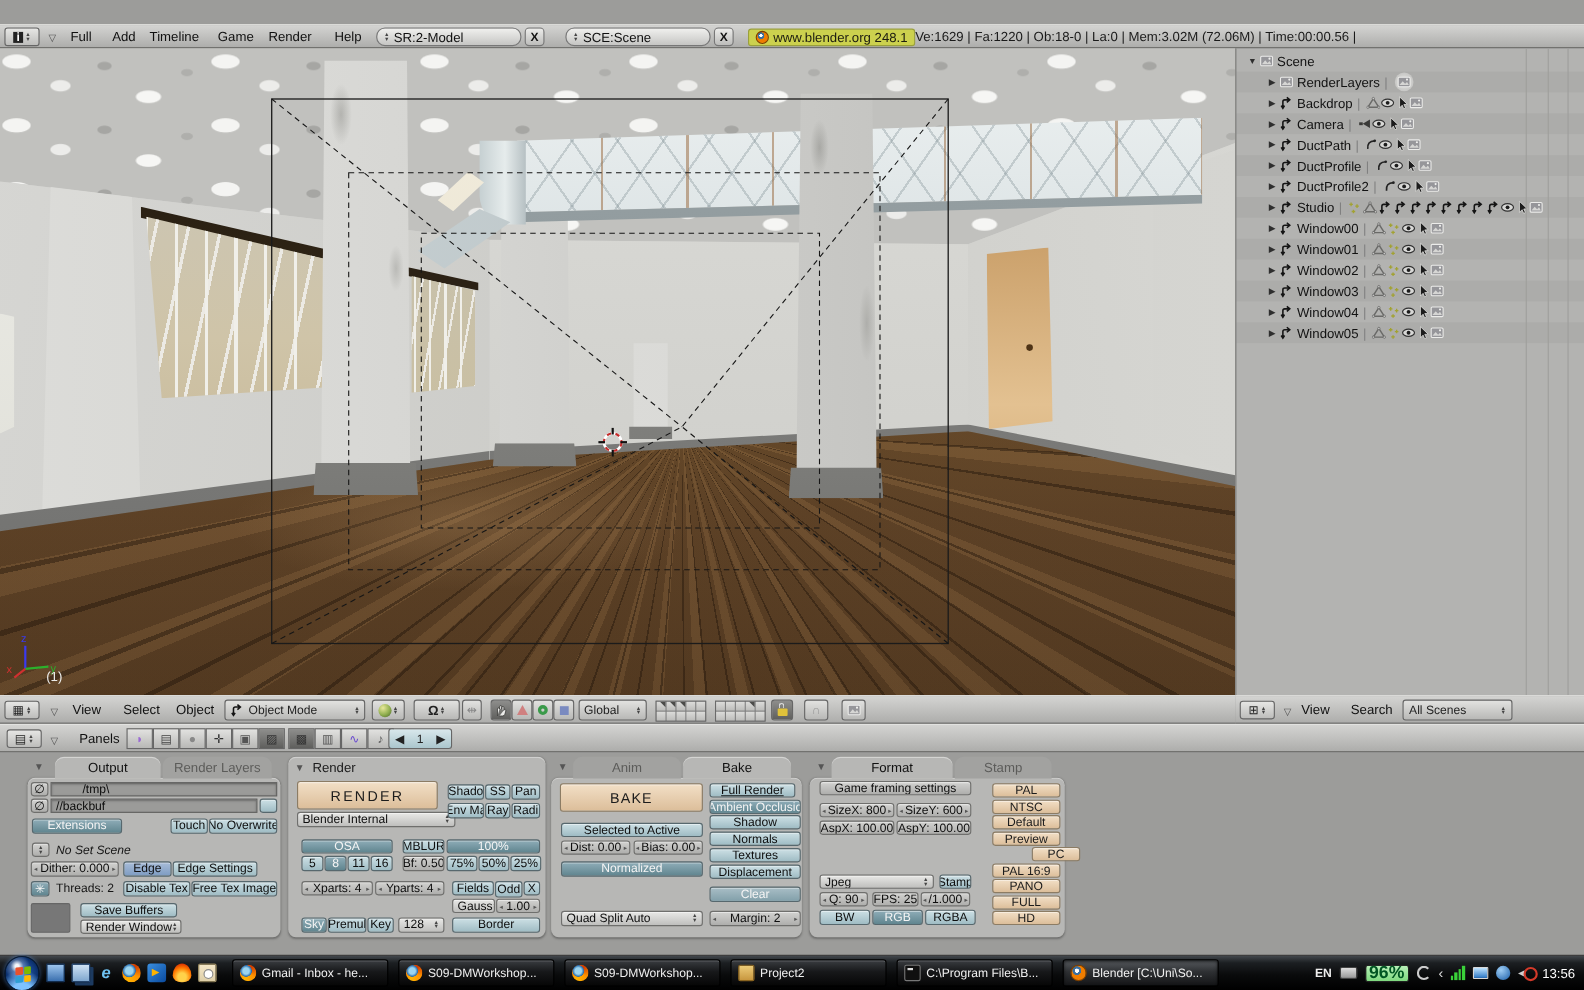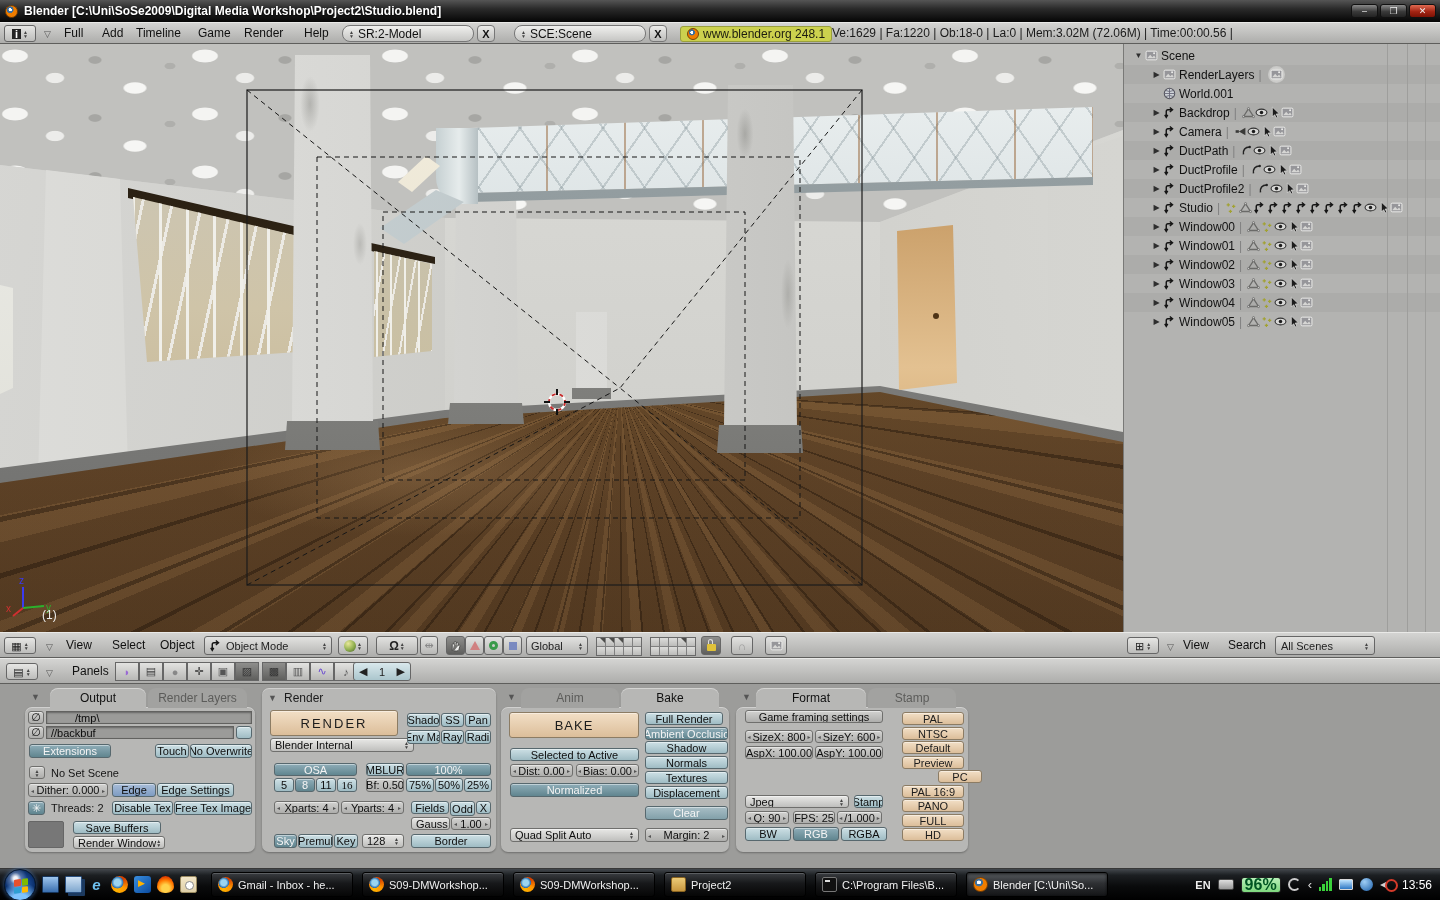--- a/index.html
+++ b/index.html
@@ -210,29 +210,20 @@
         <path d="M1.2 6 h9.6 M6 1.2 v9.6 M2.4 3.2 q3.6 2 7.2 0 M2.4 8.8 q3.6 -2 7.2 0" stroke="#667" stroke-width="0.8" fill="none"></path>
       </symbol>
     <symbol id="s-hand" viewBox="0 0 12 12">
         <path d="M3 11 V5.2 q0-1 .9-1 t.9 1 V5 M4.8 5 V3.2 q0-.9 .9-.9 t.9 .9 V5.2 M6.6 5.2 V3.9 q0-.9 .9-.9 t.9 .9 V6.2 M8.4 6.2 q.2-1.1 1.1-.8 .8.3.5 1.4 L9.2 9.6 Q8.8 11 7.2 11 L4.6 11" fill="#ececea" stroke="#3c3c3a" stroke-width="0.7"></path>
       </symbol>
   </defs>
 </svg>
 
 <div id="app">
 
-  <div class="titlebar">
-    <span class="blogo" style="width:13px;height:13px"></span>
-    <span class="tb-title">Blender [C:\Uni\SoSe2009\Digital Media Workshop\Project2\Studio.blend]</span>
-    <span class="tb-btns">
-      <span class="wbtnx">–</span>
-      <span class="wbtnx">❐</span>
-      <span class="wbtnx close">✕</span>
-    </span>
-  </div>
 
   <div class="strip" style="left:0;top:22px;width:1440px;height:22px">
     <span class="etype" style="left:4px">
         <span class="glyph" style="background:#222;color:#fff;padding:0 3px;font-weight:bold">i</span>
         <span class="stp">▲<br>▼</span>
       </span>
     <span class="coltri" style="left:44px">▽</span>
     <span id="top-menus"><div class="menu-item" style="left: 64px;">Full</div><div class="menu-item" style="left: 102px;">Add</div><div class="menu-item" style="left: 136px;">Timeline</div><div class="menu-item" style="left: 198px;">Game</div><div class="menu-item" style="left: 244px;">Render</div><div class="menu-item" style="left: 304px;">Help</div></span>
     <span class="hfield" style="left:342px;width:132px">
         <span class="stp">▲<br>▼</span>
@@ -331,27 +322,20 @@
           </svg>
           <div class="ol-lbl">RenderLayers</div>
           <div class="pipe">|</div>
           <div style="width: 17px; height: 17px; border-radius: 50%; background: radial-gradient(rgb(232, 232, 230), rgb(184, 184, 182)); display: flex; align-items: center; justify-content: center; margin-left: 2px;">
             <svg class="ti">
               <use href="#s-img"></use>
             </svg>
           </div>
         </div>
         <div class="ol-row" style="padding-left: 26px;">
-          <div class="exp"></div>
-          <svg class="ti">
-            <use href="#s-world"></use>
-          </svg>
-          <div class="ol-lbl">World.001</div>
-        </div>
-        <div class="ol-row" style="padding-left: 26px;">
           <div class="exp">▶</div>
           <svg class="ti">
             <use href="#s-obj"></use>
           </svg>
           <div class="ol-lbl">Backdrop</div>
           <div class="pipe">|</div>
           <svg class="ti" style="margin-left: 1px;">
             <use href="#s-mesh"></use>
           </svg>
           <svg class="ti" style="right: 42px;">
@@ -752,21 +736,21 @@
         <div class="tf" style="left: 21px; top: 23px; width: 206px; height: 13px; padding-left: 28px;">/tmp\</div>
         <div class="b gr" style="left: 3px; top: 38px; width: 16px; height: 13px;">∅</div>
         <div class="tf" style="left: 21px; top: 38px; width: 188px; height: 13px;">//backbuf</div>
         <div class="b " style="left: 211px; top: 38px; width: 16px; height: 13px;"></div>
         <div class="b dk" style="left: 4px; top: 56px; width: 82px; height: 14px;">Extensions</div>
         <div class="b " style="left: 130px; top: 56px; width: 34px; height: 14px;">Touch</div>
         <div class="b " style="left: 165px; top: 56px; width: 62px; height: 14px;">No Overwrite</div>
         <div class="b gr" style="left: 4px; top: 78px; width: 16px; height: 13px;">
           <div class="stp">▲<br>▼</div>
         </div>
-        <div class="plabel" style="left: 26px; top: 79px;">No Set Scene</div>
+        <div class="plabel" style="left: 26px; top: 79px; font-style: italic;">No Set Scene</div>
         <div class="b gr" style="left: 3px; top: 95px; width: 80px; height: 14px;">
           <div class="ar" style="position: static;">◂</div>
           <div style="position: static; flex: 1 1 0%; text-align: center;">Dither: 0.000</div>
           <div class="ar" style="position: static;">▸</div>
         </div>
         <div class="b bl" style="left: 87px; top: 95px; width: 44px; height: 14px;">Edge</div>
         <div class="b " style="left: 132px; top: 95px; width: 77px; height: 14px;">Edge Settings</div>
         <div class="b dk" style="left: 3px; top: 113px; width: 17px; height: 14px;">✳</div>
         <div class="plabel" style="left: 26px; top: 114px;">Threads: 2</div>
         <div class="b " style="left: 87px; top: 113px; width: 61px; height: 14px;">Disable Tex</div>
@@ -802,21 +786,21 @@
         <div class="b " style="left: 203px; top: 25px; width: 26px; height: 14px;">Pan</div>
         <div class="b " style="left: 145px; top: 42px; width: 33px; height: 14px;">Env Ma</div>
         <div class="b " style="left: 179px; top: 42px; width: 23px; height: 14px;">Ray</div>
         <div class="b " style="left: 203px; top: 42px; width: 26px; height: 14px;">Radi</div>
         <div class="b dk" style="left: 12px; top: 75px; width: 83px; height: 13px;">OSA</div>
         <div class="b " style="left: 104px; top: 75px; width: 38px; height: 13px;">MBLUR</div>
         <div class="b dk" style="left: 144px; top: 75px; width: 85px; height: 13px;">100%</div>
         <div class="b " style="left: 12px; top: 90px; width: 20px; height: 14px;">5</div>
         <div class="b dk" style="left: 33px; top: 90px; width: 20px; height: 14px;">8</div>
         <div class="b " style="left: 54px; top: 90px; width: 20px; height: 14px;">11</div>
-        <div class="b " style="left: 75px; top: 90px; width: 20px; height: 14px; font-family: Liberation Serif, serif;">16</div>
+        <div class="b " style="left: 75px; top: 90px; width: 20px; height: 14px;">16</div>
         <div class="b gr" style="left: 104px; top: 90px; width: 38px; height: 14px;">
           <div class="ar" style="position: static;">◂</div>
           <div style="position: static; flex: 1 1 0%; text-align: center;">Bf: 0.50</div>
           <div class="ar" style="position: static;">▸</div>
         </div>
         <div class="b " style="left: 144px; top: 90px; width: 28px; height: 14px;">75%</div>
         <div class="b " style="left: 173px; top: 90px; width: 28px; height: 14px;">50%</div>
         <div class="b " style="left: 202px; top: 90px; width: 28px; height: 14px;">25%</div>
         <div class="b gr" style="left: 12px; top: 113px; width: 65px; height: 13px;">
           <div class="ar" style="position: static;">◂</div>

